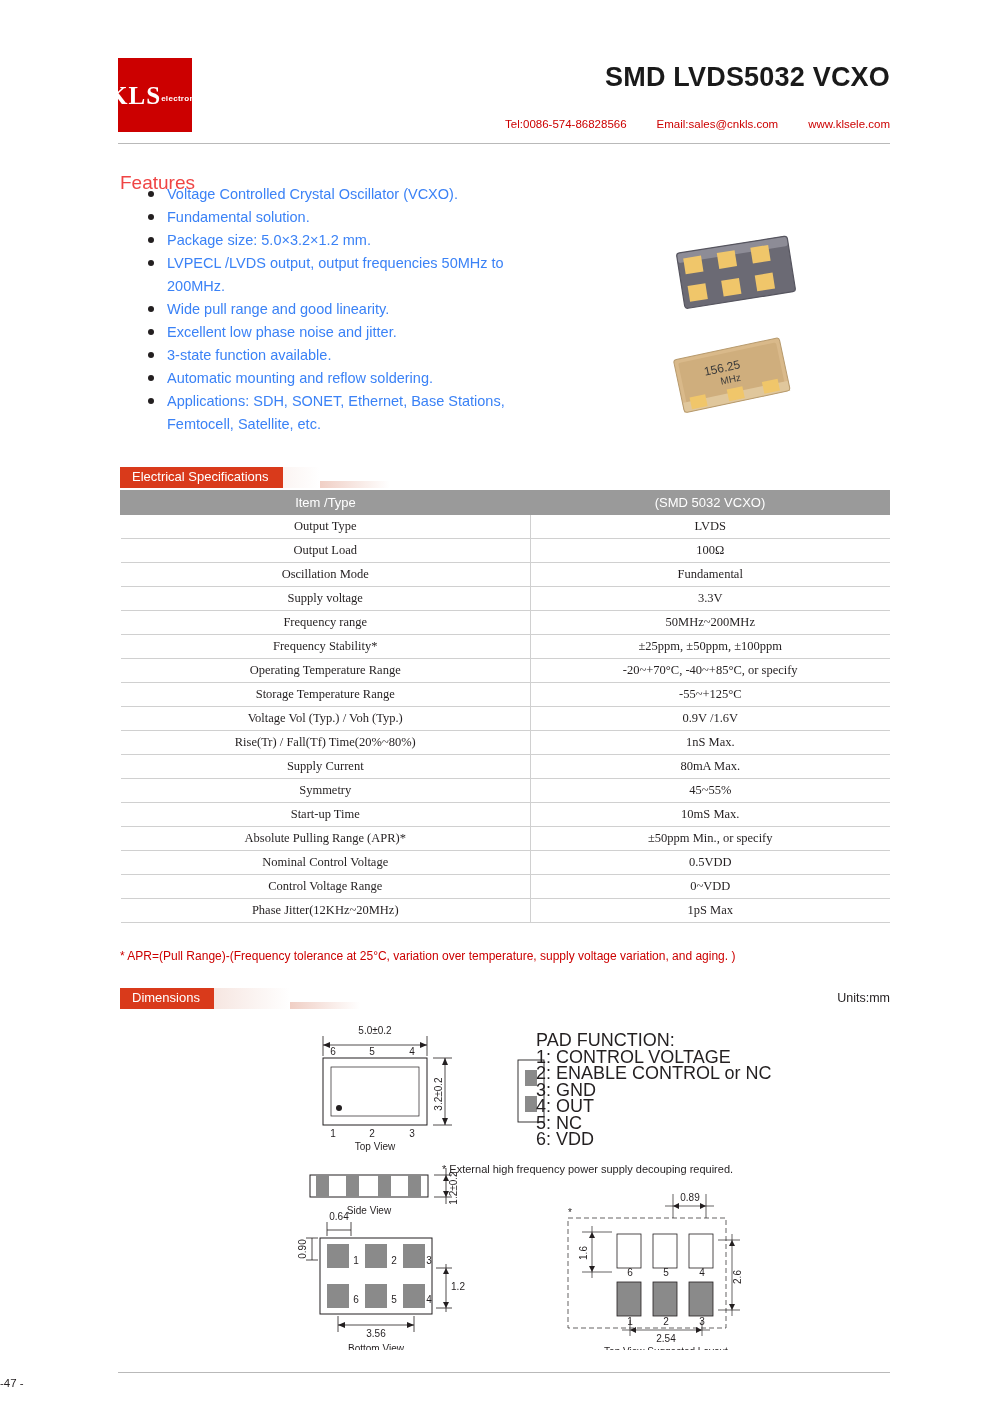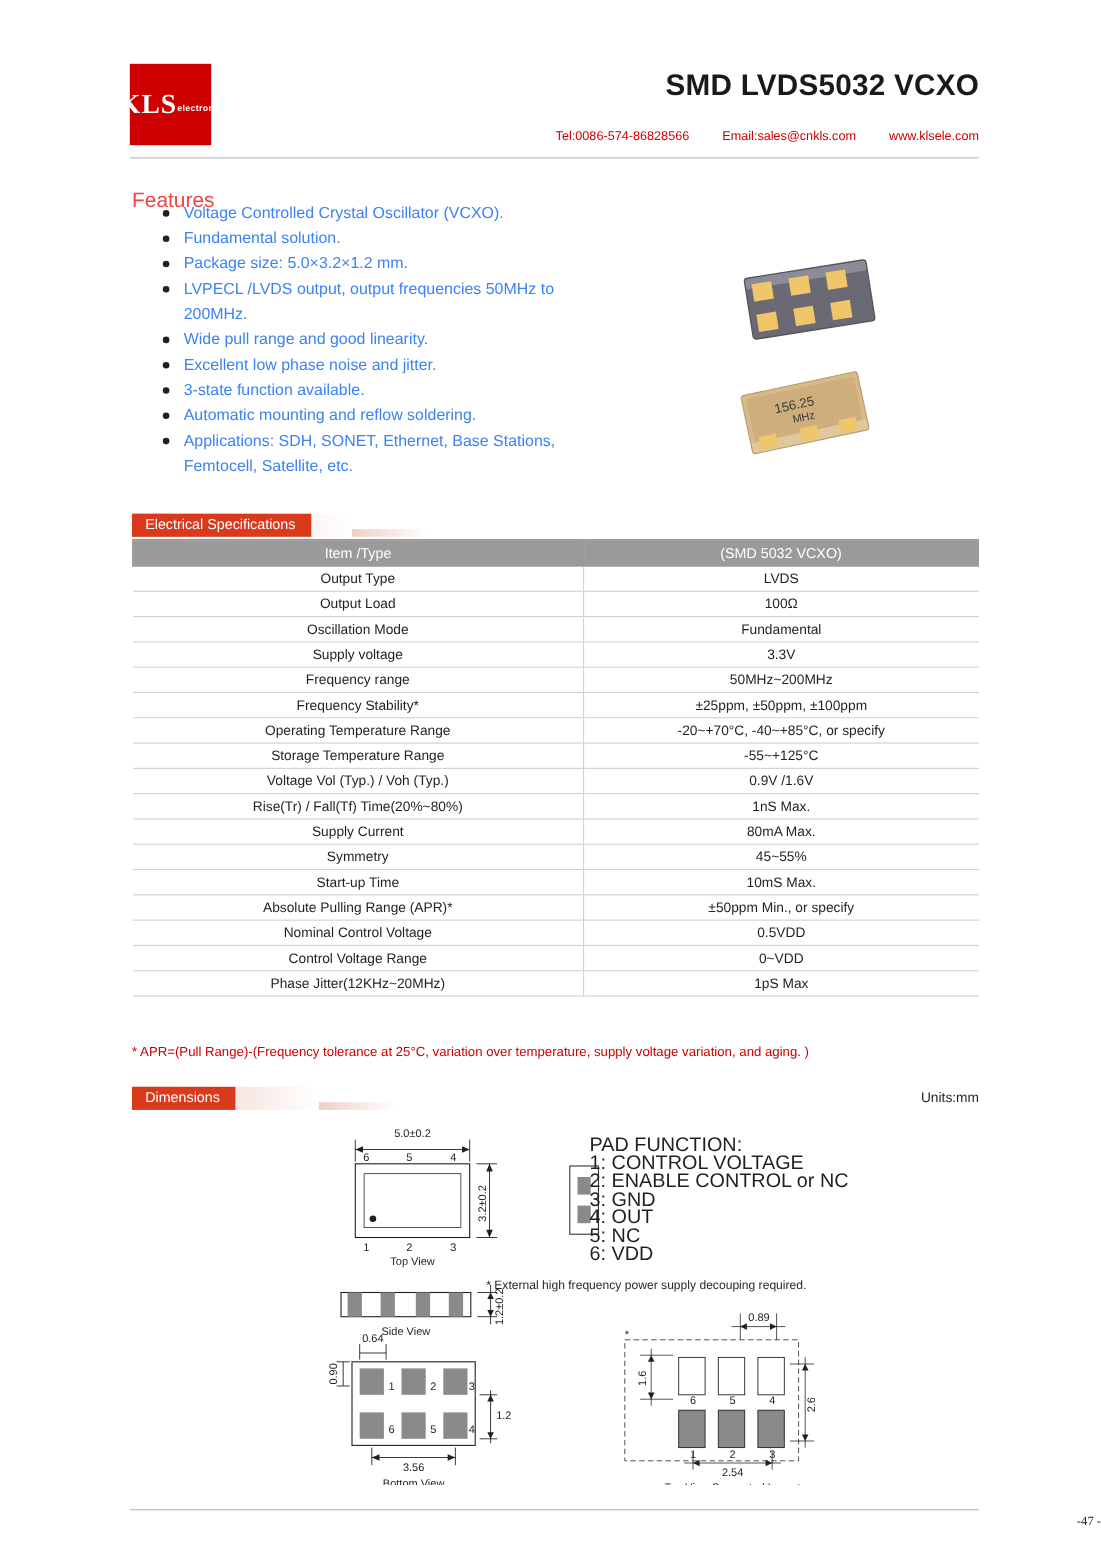--- a/index.html
+++ b/index.html
@@ -92,20 +92,21 @@
   }
   table.spec th {
     background:#9a9a9a; color:#ffffff; font-weight:normal;
     font-size:13px; padding:4px 0; text-align:center;
     border:1px solid #9a9a9a;
   }
   table.spec td {
     text-align:center; padding:4px 0;
     border-bottom:1px solid #d0d0d0;
     height:23px;
+    font-family:Liberation Serif, serif;
   }
   table.spec td.c1 { width:410px; border-right:1px solid #d0d0d0;}
   table.spec tr td.c1 { border-left:none; }
   table.spec tr:last-child td { border-bottom:1px solid #d0d0d0; }
 
   .note {
     position:absolute; left:120px; top:949px;
     font-size:12px; color:#cc0000;
   }
 
@@ -121,21 +122,21 @@
     position:absolute; left:495px; top:1032px;
     font-size:18px; line-height:16.5px; color:#231f20;margin-left:41px;
   }
   .decoup {
     position:absolute; left:442px; top:1162px;
     font-size:11px; line-height:14px; color:#231f20;text-align:center;
   }
 
   
   .footer-rule { position:absolute; left:118px; top:1372px; width:772px; border-bottom:1px solid #b9b9b9; }
-  .pageno { position:absolute; left:0; right:0; top:1377px; text-align:right; font-size:11.5px; color:#231f20;font-family:Liberation Serif, serif; }
+  .pageno { position:absolute; left:0; right:0; top:1377px; text-align:left; font-size:11.5px; color:#231f20; }
 
   svg { display:block; }
 </style>
 </head>
 <body>
 
 <div class="page">
 
   <div class="header">
     <div class="logo-box">

